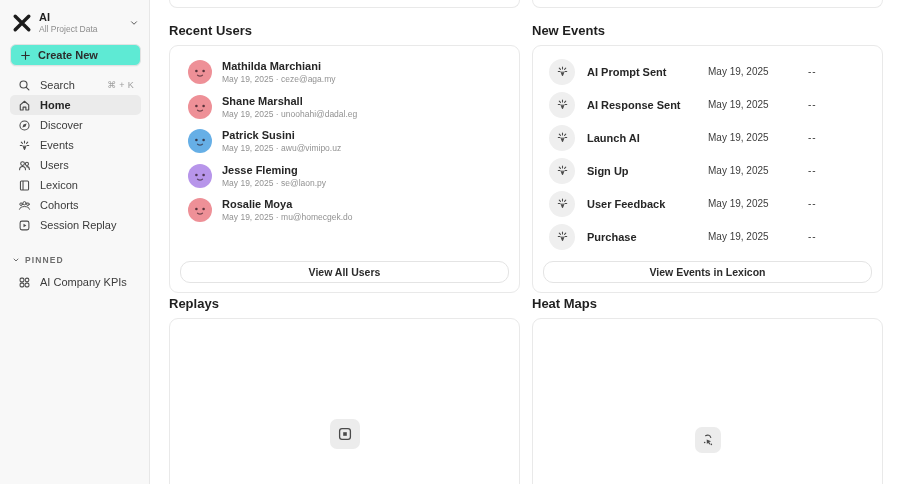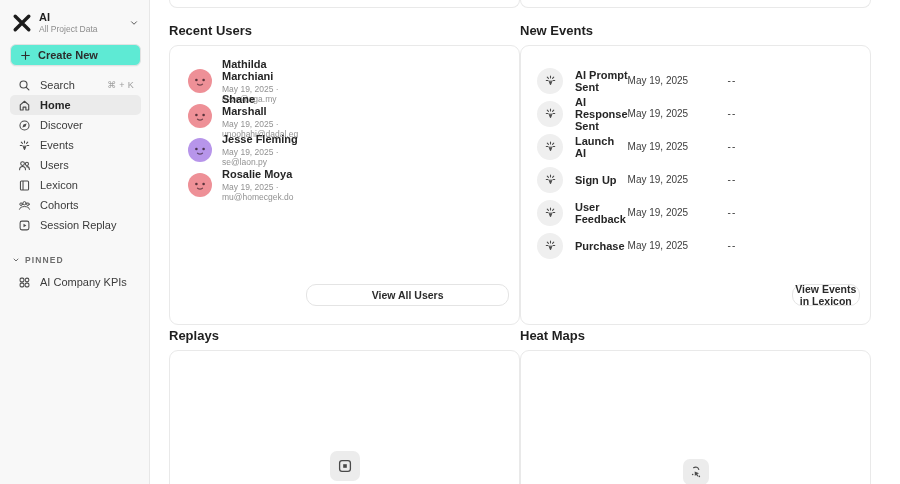--- a/index.html
+++ b/index.html
@@ -29,27 +29,27 @@
   .nav-icon { width:14px; height:14px; display:flex; align-items:center; justify-content:center;
     color:#4a4a4a; flex-shrink:0; }
   .shortcut { margin-left:auto; font-size:9px; color:#9d9d9d; letter-spacing:.3px; }
 
   .pinned-hdr { margin-top:20px; display:flex; align-items:center; gap:5px; padding:0 2px;
     font-size:8.5px; font-weight:700; letter-spacing:1.1px; color:#6e6e6e; cursor:pointer; }
   .pinned-item { margin-top:7px; }
 
   
   .main { flex:1; background:#fff; padding:0 0 0 19px; position:relative; }
-  .cols { display:flex; }
+  .cols { display:flex; gap:12px; }
   .col { width:351px; }
   .cut-card { height:8px; border:1px solid #e9e9e9; border-top:none;
     border-radius:0 0 9px 9px; }
   .sec-title { font-size:13px; font-weight:700; color:#1f1f1f; margin-top:15px; }
   .card { margin-top:7px; border:1px solid #e9e9e9; border-radius:9px; background:#fff;
-    padding:18px 10px; height:280px; display:flex; }
+    padding:9px 10px; height:248px; display:flex; flex-direction:column; }
 
   
   .user-row { display:flex; align-items:center; gap:10px; padding:0 8px; height:34.5px;
     border-radius:6px; cursor:pointer; }
   .avatar { width:24px; height:24px; border-radius:50%; flex-shrink:0; position:relative; }
   .avatar svg { position:absolute; inset:0; }
   .u-name { font-size:11px; font-weight:700; color:#262626; line-height:12px; }
   .u-meta { font-size:8.5px; color:#929292; line-height:10px; margin-top:2px; }
 
   .card-btn { margin-top:auto; height:22px; background:#fff; border:1px solid #e4e4e4;
@@ -270,20 +270,33 @@
                   <circle class="eye" cx="15.6" cy="11" r="1.3" fill="rgba(40,20,30,.75)"></circle>
                   <path d="M9.5 15.2q2.5 1.8 5 0" fill="none" stroke="rgba(40,20,30,.6)" stroke-width="1.2" stroke-linecap="round"></path>
                 </svg>
               </span>
               <span>
                 <div class="u-name">Shane Marshall</div>
                 <div class="u-meta">May 19, 2025 · unoohahi@dadal.eg</div>
               </span>
             </div>
 
+            <div class="user-row">
+              <span class="avatar" style="background: rgb(102, 175, 230);">
+                <svg viewBox="0 0 24 24" width="24" height="24">
+                  <circle class="eye" cx="8.4" cy="11" r="1.3" fill="rgba(40,20,30,.75)"></circle>
+                  <circle class="eye" cx="15.6" cy="11" r="1.3" fill="rgba(40,20,30,.75)"></circle>
+                  <path d="M9.5 15.2q2.5 1.8 5 0" fill="none" stroke="rgba(40,20,30,.6)" stroke-width="1.2" stroke-linecap="round"></path>
+                </svg>
+              </span>
+              <span>
+                <div class="u-name">Patrick Susini</div>
+                <div class="u-meta">May 19, 2025 · awu@vimipo.uz</div>
+              </span>
+            </div>
 
             <div class="user-row">
               <span class="avatar" style="background: rgb(183, 149, 234);">
                 <svg viewBox="0 0 24 24" width="24" height="24">
                   <circle class="eye" cx="8.4" cy="11" r="1.3" fill="rgba(40,20,30,.75)"></circle>
                   <circle class="eye" cx="15.6" cy="11" r="1.3" fill="rgba(40,20,30,.75)"></circle>
                   <path d="M9.5 15.2q2.5 1.8 5 0" fill="none" stroke="rgba(40,20,30,.6)" stroke-width="1.2" stroke-linecap="round"></path>
                 </svg>
               </span>
               <span>

